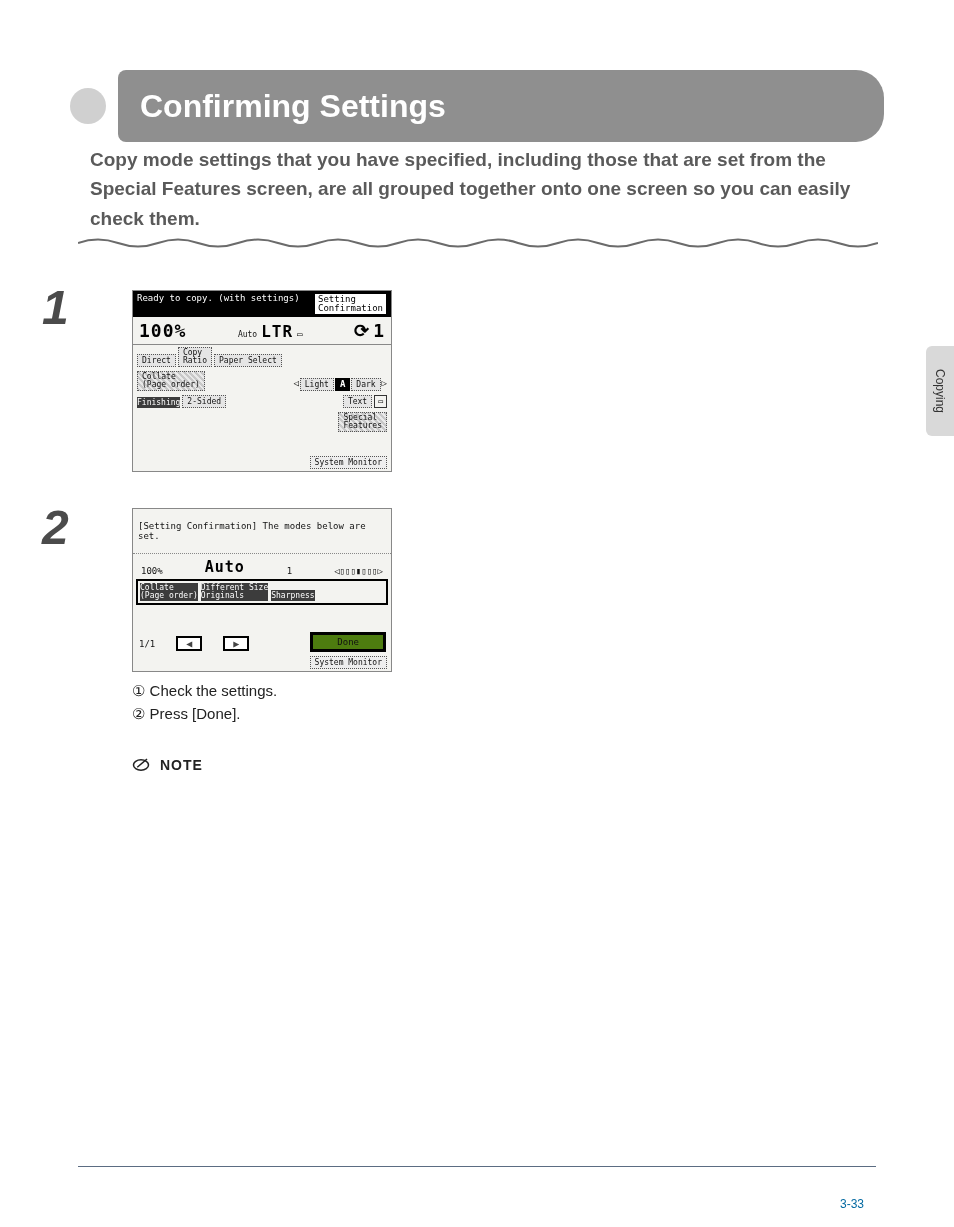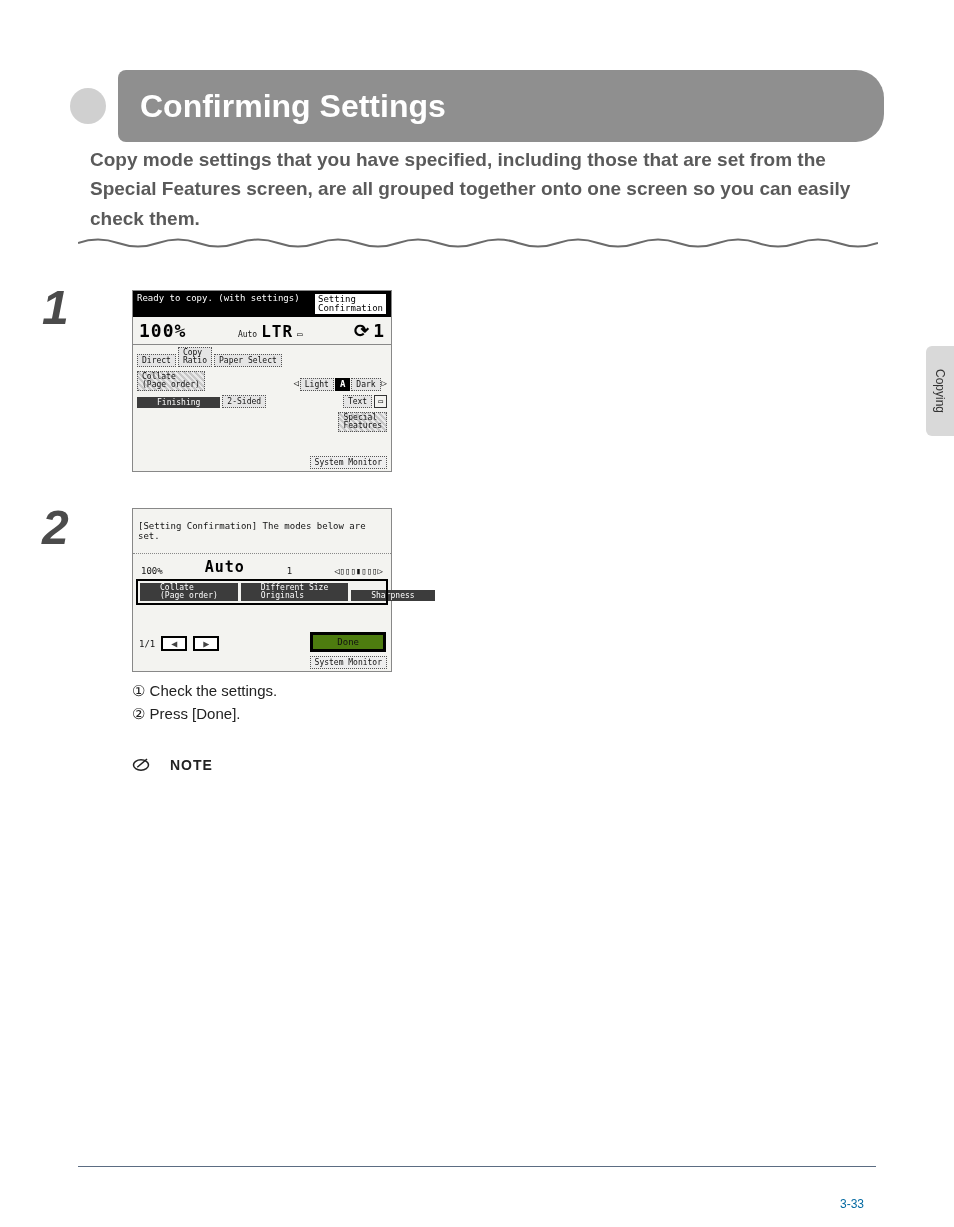--- a/index.html
+++ b/index.html
@@ -18,34 +18,34 @@
   .step1{top:280px}
   .step2{top:500px}
   
   .lcd{position:absolute;left:132px;width:258px;background:#f3f3f0;border:1px solid #888;font-family:monospace;font-size:9px;color:#111}
   .lcd1{top:290px;height:180px}
   .lcd2{top:508px;height:162px}
   .lcd-topbar{background:#000;color:#fff;font-size:9px;padding:2px 4px;display:flex;justify-content:space-between;align-items:flex-start}
   .lcd-row{display:flex;align-items:flex-end;gap:2px;padding:2px 4px}
   .lcd-big{font-size:18px;font-weight:700;letter-spacing:1px;color:#000}
   .btn-ghost{display:inline-block;border:1px dotted #555;background:#e5e5e5;padding:1px 4px;font-size:8px;white-space:nowrap}
-  .btn-dark{display:inline-block;background:#3c3c3c;color:#fff;padding:1px 20px;font-size:8px;white-space:nowrap}
+  .btn-dark{display:inline-block;background:#3c3c3c;color:#fff;padding:1px 0;font-size:8px;white-space:nowrap}
   .btn-a{display:inline-block;background:#000;color:#fff;padding:1px 5px;font-size:9px;font-weight:bold}
   .small-box{border:1px solid #333;padding:1px 3px;font-size:8px}
   .sys-mon{position:absolute;right:4px;bottom:2px;border:1px dotted #555;padding:1px 4px;font-size:8px;background:#eee}
   .done-btn{display:inline-block;border:2px solid #000;border-radius:2px;padding:2px 24px;font-size:9px;background:#4d7c0f}
   .arrow-btn{display:inline-block;border:2px solid #000;padding:0 8px;font-size:10px;background:#fff;color:#444}
   .hatch{background:repeating-linear-gradient(45deg,#c8c8c8 0,#c8c8c8 2px,#e9e9e9 2px,#e9e9e9 4px)}
   .dot-border{border:1px dotted #555}
   .outline-strong{outline:2px solid #000;outline-offset:-1px}
   
   .instr{position:absolute;left:132px;top:680px;font-size:15px;line-height:1.5;color:#222}
   
   .note-wrap{position:absolute;left:132px;top:756px;width:320px}
-  .note-label{display:flex;align-items:center;gap:20px;font-size:14px;font-weight:700;letter-spacing:1px;margin-bottom:12px}
+  .note-label{display:flex;align-items:center;gap:10px;font-size:14px;font-weight:700;letter-spacing:1px;margin-bottom:12px}
   .note-icon{width:18px;height:18px}
   .note-text{font-size:15px;line-height:1.45;color:#222}
   
   .side-tab{position:absolute;right:0;top:346px;width:28px;height:90px;background:#d9d9d9;border-radius:6px 0 0 6px;display:flex;align-items:center;justify-content:center}
   .side-tab span{writing-mode:vertical-rl;font-size:12px;color:#333}
   
   .footer-line{position:absolute;left:78px;right:78px;bottom:60px;border-top:1px solid #5b6c82}
   .page-no{position:absolute;right:90px;bottom:16px;font-size:12px;color:#0369a1}
 </style>
 </head>
@@ -126,21 +126,21 @@
     <span>1</span>
     <span>◁▯▯▯▮▯▯▯▷</span>
   </div>
   <div class="lcd-row outline-strong" style="margin:0 4px;padding:3px;gap:3px">
     <span class="btn-dark" style="white-space:pre;line-height:1">Collate
 (Page order)</span>
     <span class="btn-dark" style="white-space:pre;line-height:1">Different Size
 Originals</span>
     <span class="btn-dark">Sharpness</span>
   </div>
-  <div style="position:absolute;left:6px;bottom:20px;display:flex;align-items:center;gap:6px">
+  <div style="position:absolute;left:6px;bottom:20px;display:flex;align-items:center;gap:21px">
     <span>1/1</span>
     <span class="arrow-btn">◀</span>
     <span class="arrow-btn">▶</span>
   </div>
   <div style="position:absolute;right:6px;bottom:20px" class="outline-strong">
     <span class="done-btn">Done</span>
   </div>
   <span class="sys-mon">System Monitor</span>
 </div>
 

